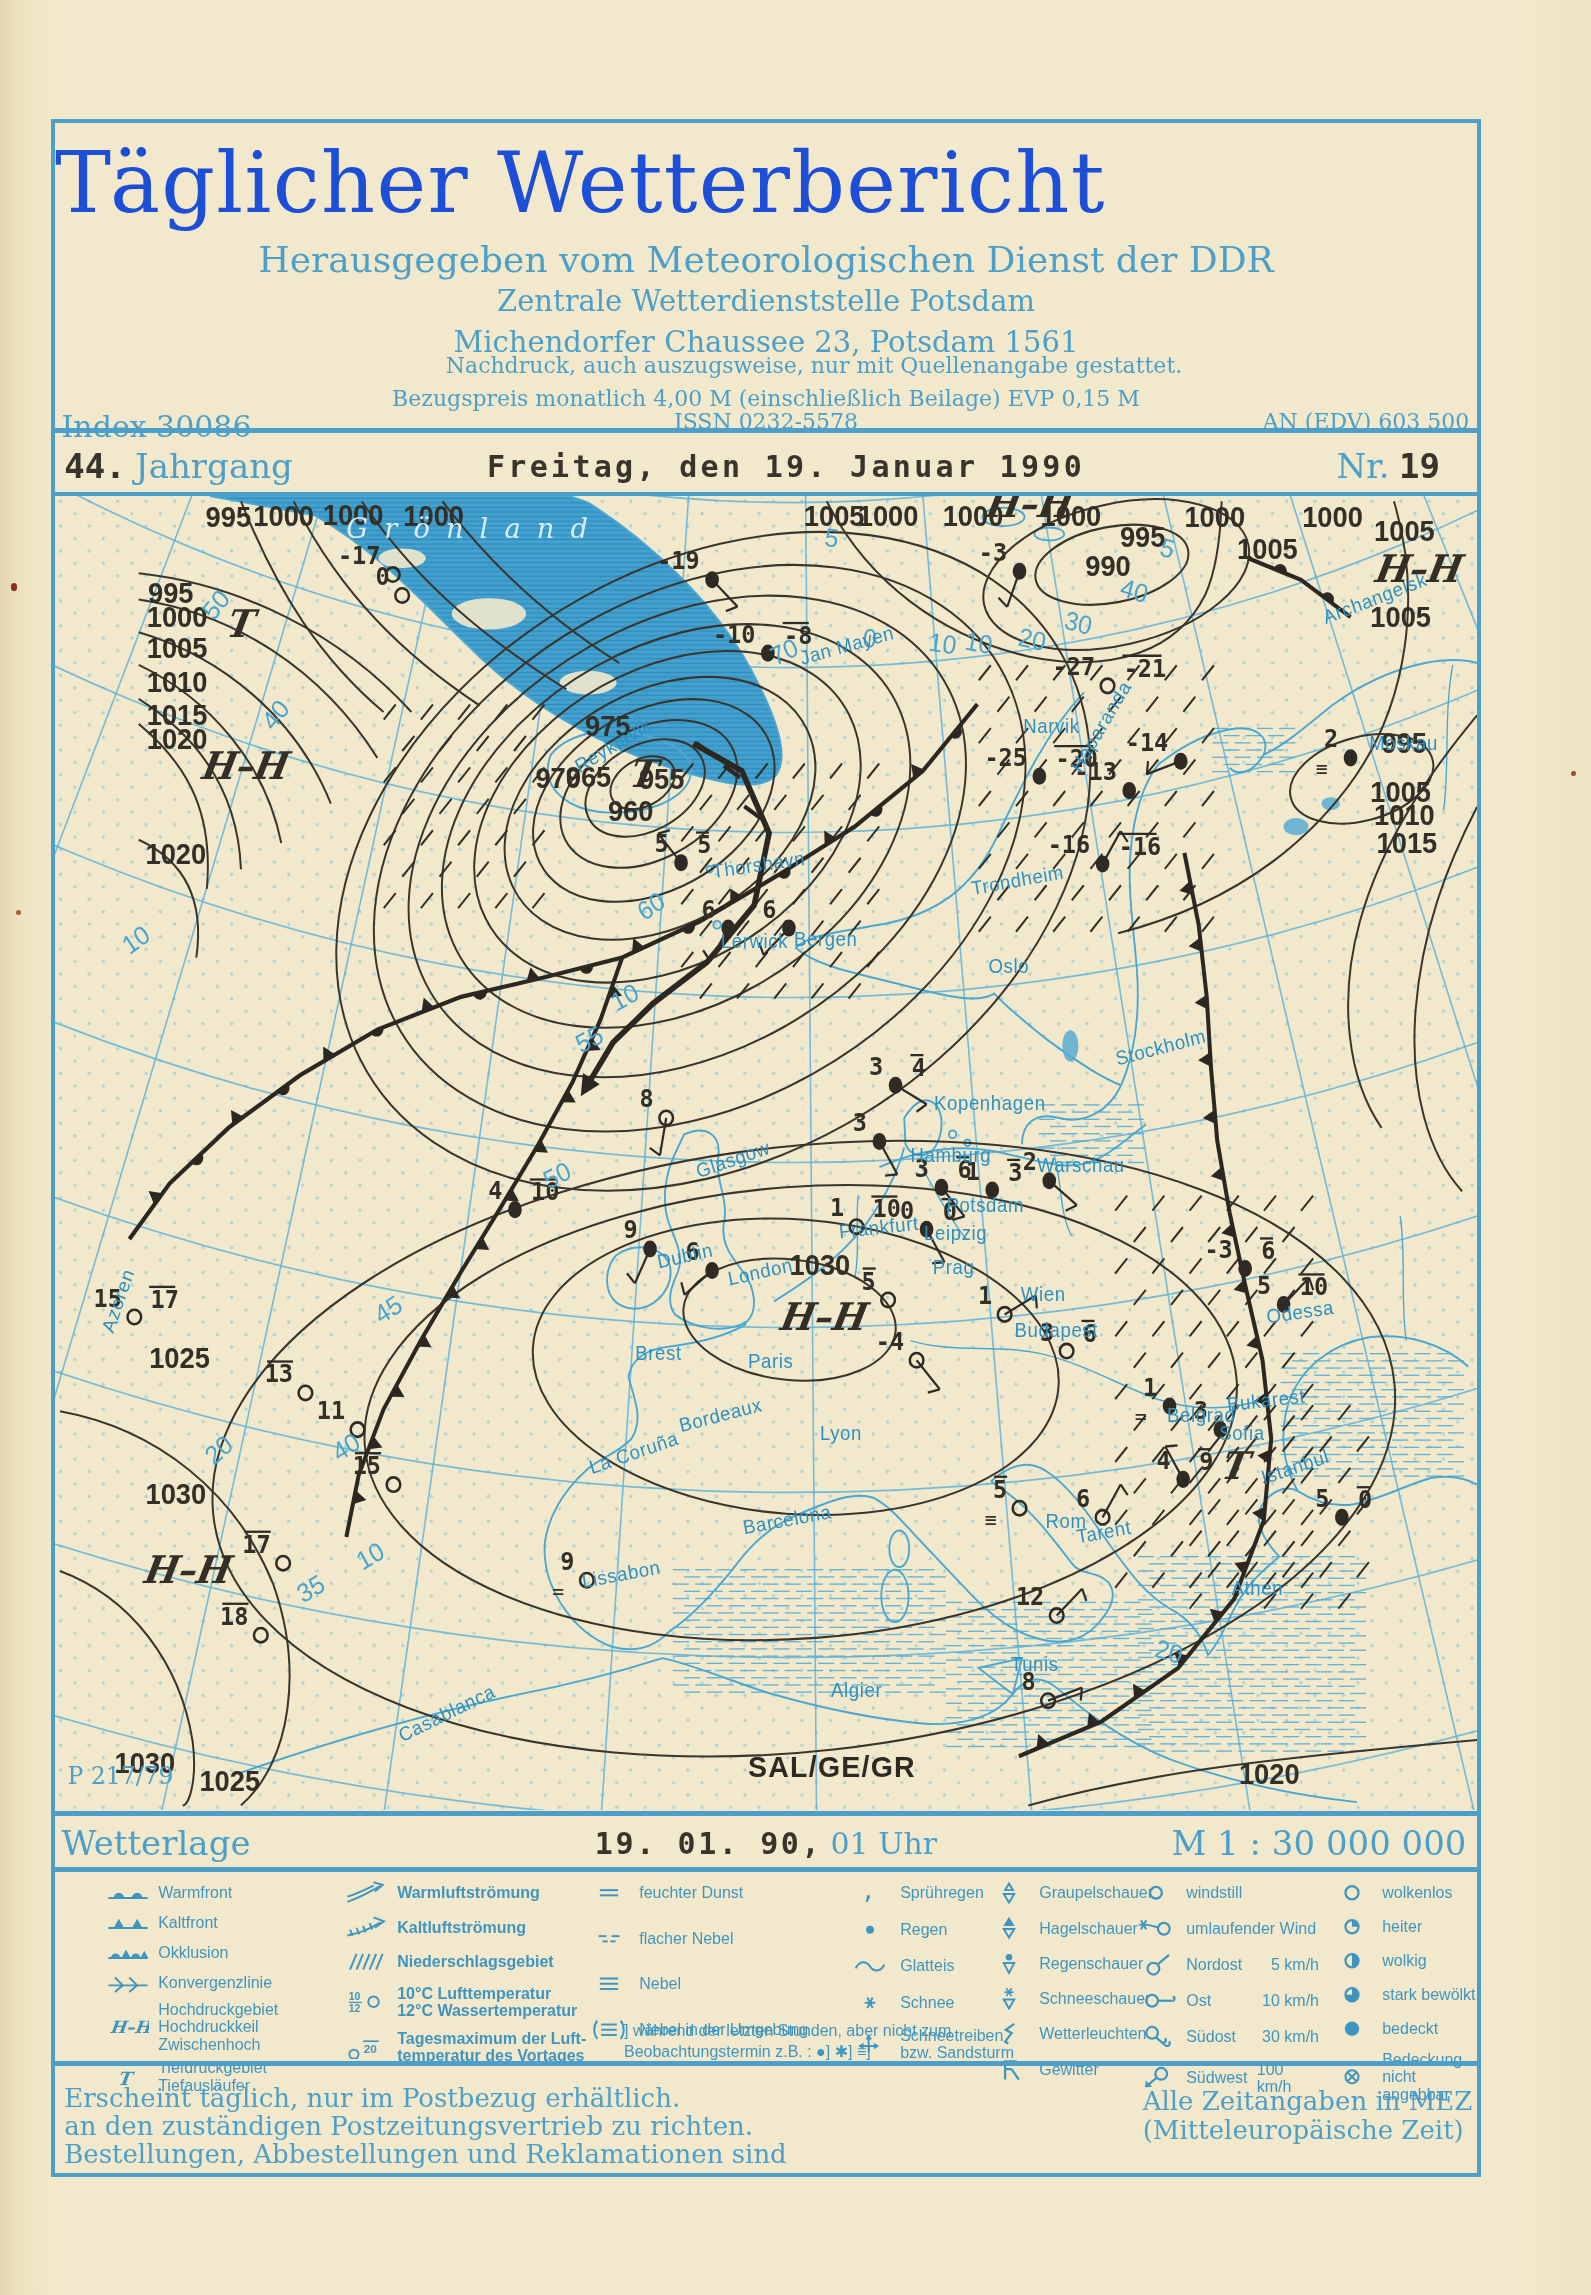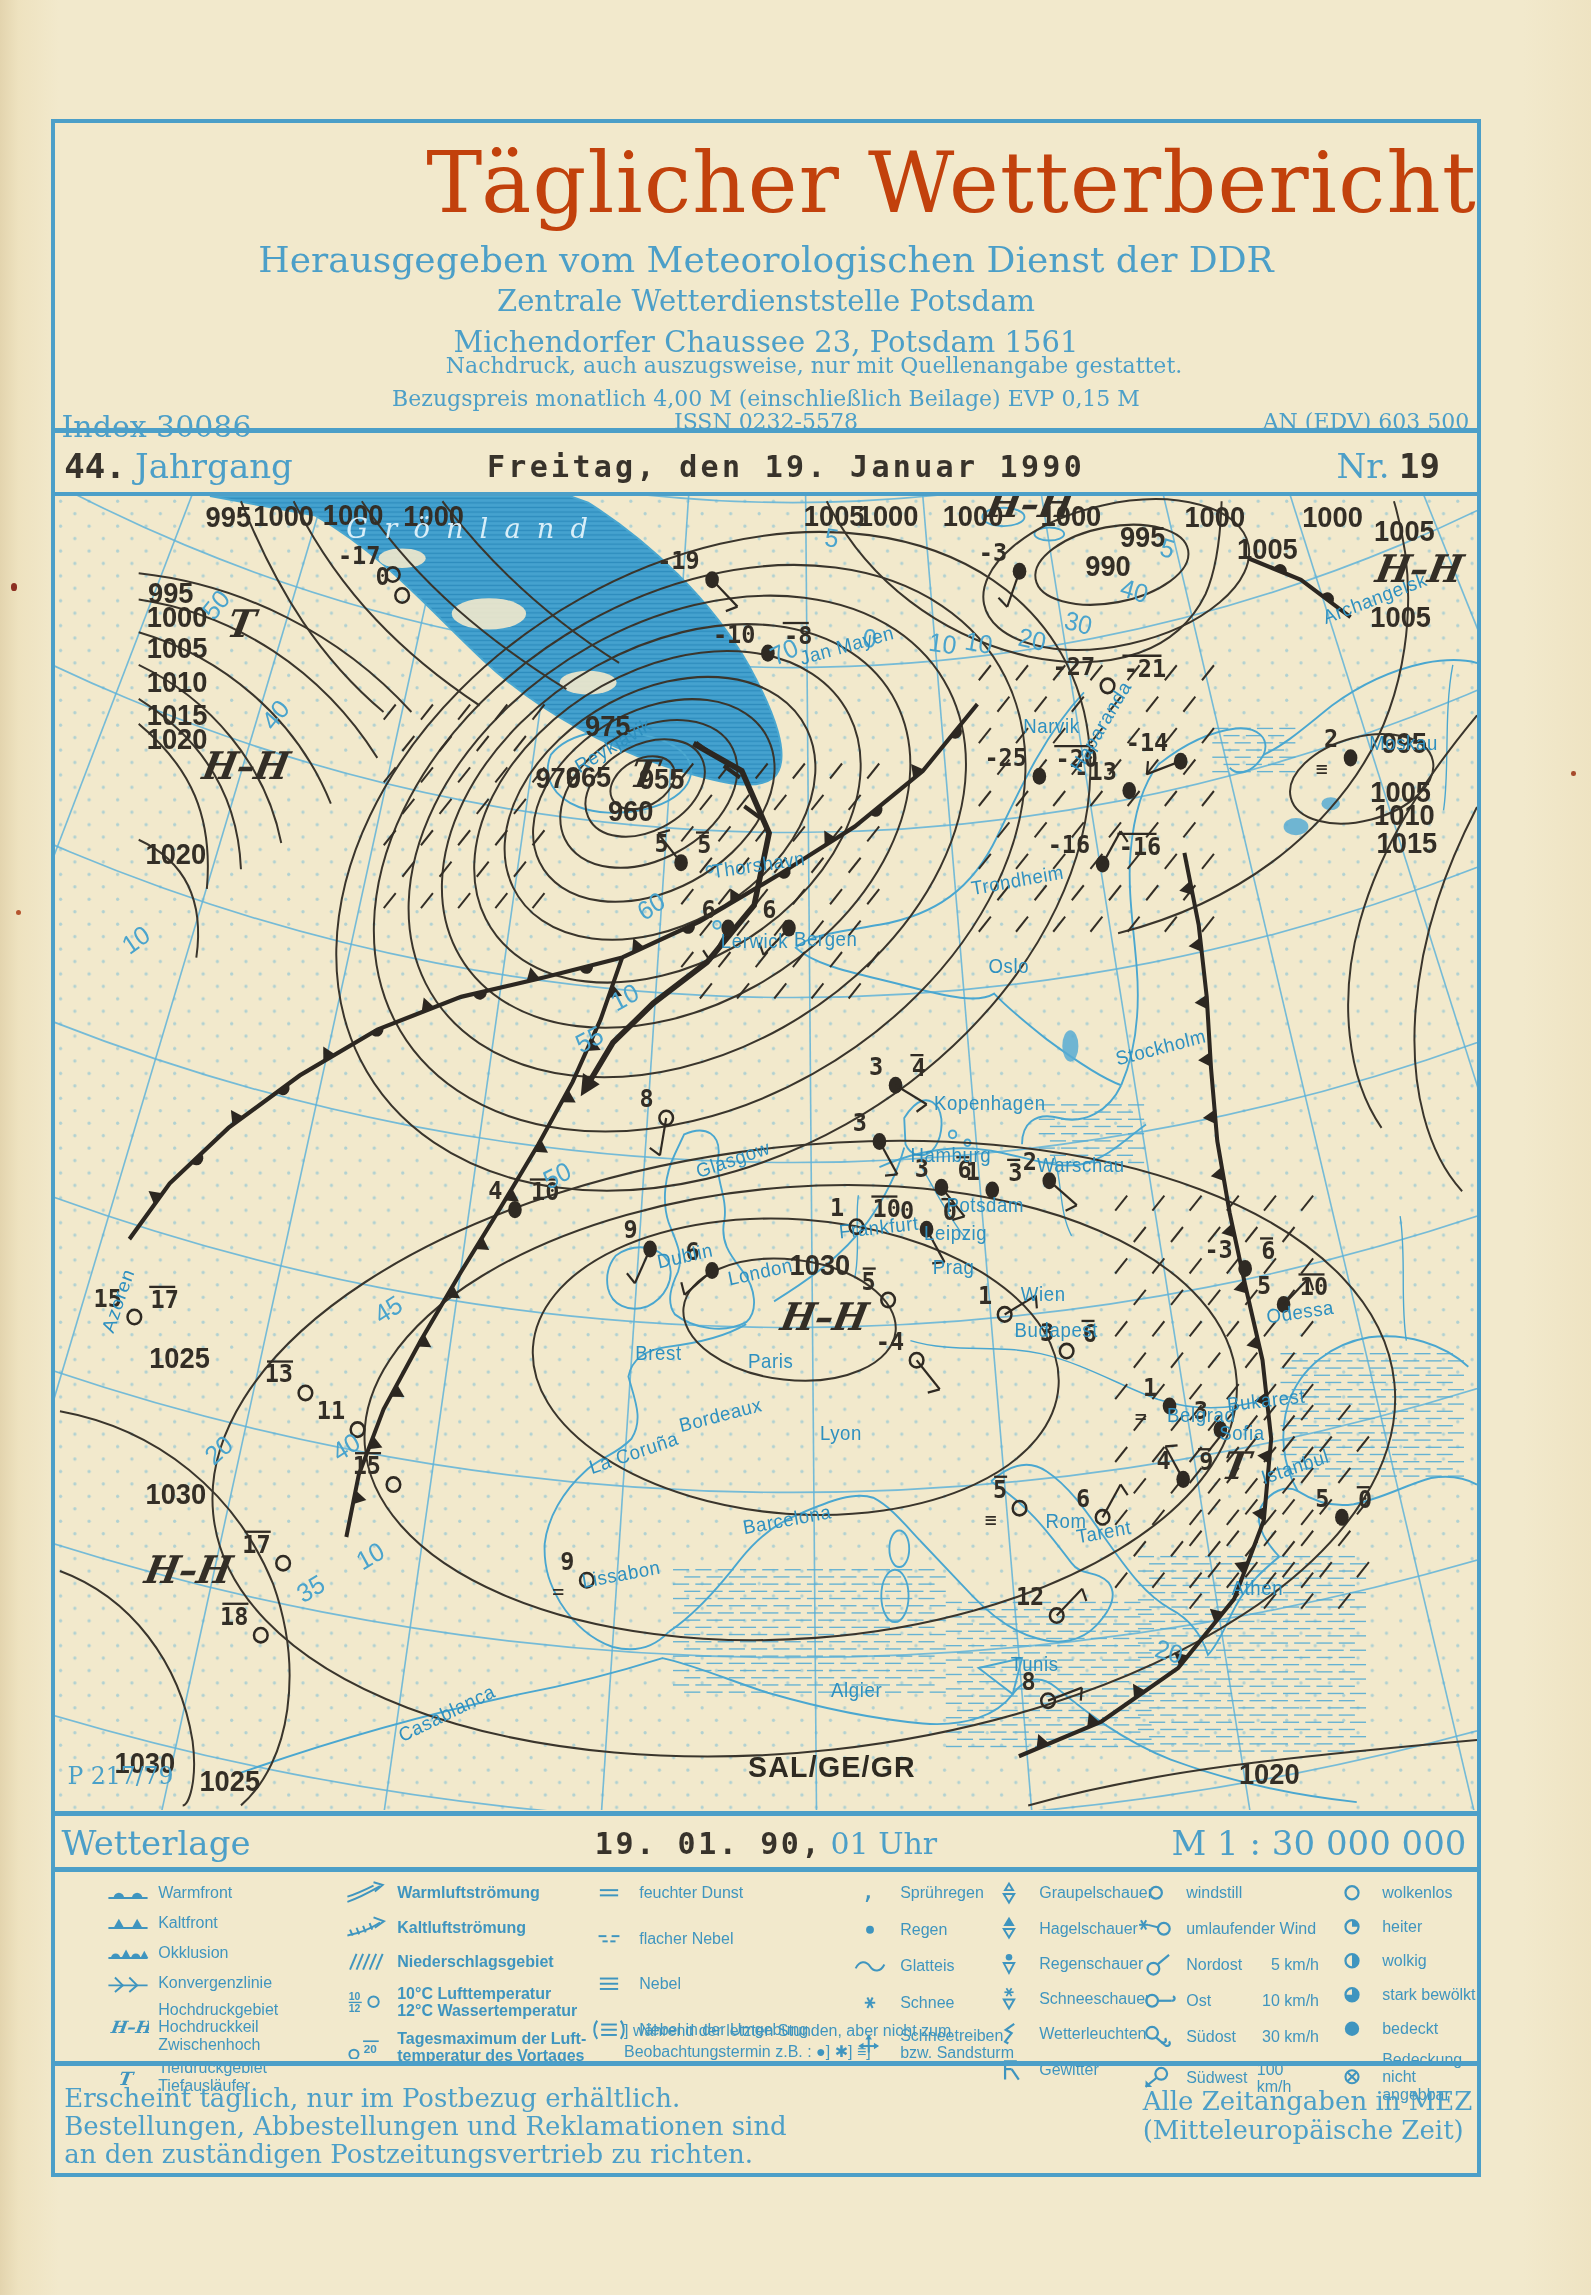--- a/index.html
+++ b/index.html
@@ -11,22 +11,22 @@
   .speck{position:absolute;border-radius:50%;}
   
   .frame{
     position:absolute;left:51px;top:119px;width:1422px;height:2050px;
     border:4.6px solid #4c9fc8;background:#f2e9cc;
   }
   .rule{position:absolute;left:0;width:100%;height:4.6px;background:#4c9fc8;}
   section{position:absolute;left:0;width:100%;}
   
   .header{top:0;height:305px;}
-  .h-title{position:absolute;top:10.5px;width:100%;text-align:right;
-    font-family:"DejaVu Serif","Liberation Serif",serif;font-size:84px;color:#c2410c;letter-spacing:1.3px;}
+  .h-title{position:absolute;top:10.5px;width:100%;text-align:left;
+    font-family:"DejaVu Serif","Liberation Serif",serif;font-size:84px;color:#1d4ed8;letter-spacing:1.3px;}
   .h-sub1{position:absolute;top:116px;width:100%;text-align:center;
     font-family:"DejaVu Serif",serif;font-size:36px;color:#4c9fc8;}
   .h-sub2{position:absolute;top:161px;width:100%;text-align:center;
     font-family:"DejaVu Serif",serif;font-size:29px;color:#4c9fc8;}
   .h-sub3{position:absolute;top:202px;width:100%;text-align:center;
     font-family:"DejaVu Serif",serif;font-size:29px;color:#4c9fc8;}
   .h-note1{position:absolute;top:230px;width:100%;text-align:center;
     font-family:"DejaVu Serif",serif;font-size:22px;color:#4c9fc8;margin-left:48px;}
   .h-note2{position:absolute;top:263px;width:100%;text-align:center;
     font-family:"DejaVu Serif",serif;font-size:22px;color:#4c9fc8;}
@@ -2127,22 +2127,22 @@
       <span>] während der letzten Stunden, aber nicht zum</span><br>
       <span>Beobachtungstermin z.B. :</span>
       <span>●]   ✱]   ≡]</span>
     </div>
   </section>
   <div class="rule" style="top:1938px;"></div>
 
   <section class="footer">
     <div class="f-left">
       <div>Erscheint täglich, nur im Postbezug erhältlich.</div>
+      <div>an den zuständigen Postzeitungsvertrieb zu richten.</div>
       <div>Bestellungen, Abbestellungen und Reklamationen sind</div>
-      <div>an den zuständigen Postzeitungsvertrieb zu richten.</div>
     </div>
     <div class="f-right">
       <div>Alle Zeitangaben in MEZ</div>
       <div>(Mitteleuropäische Zeit)</div>
     </div>
   </section>
 </div>
 
 <svg class="sprite" aria-hidden="true">
   <defs>

